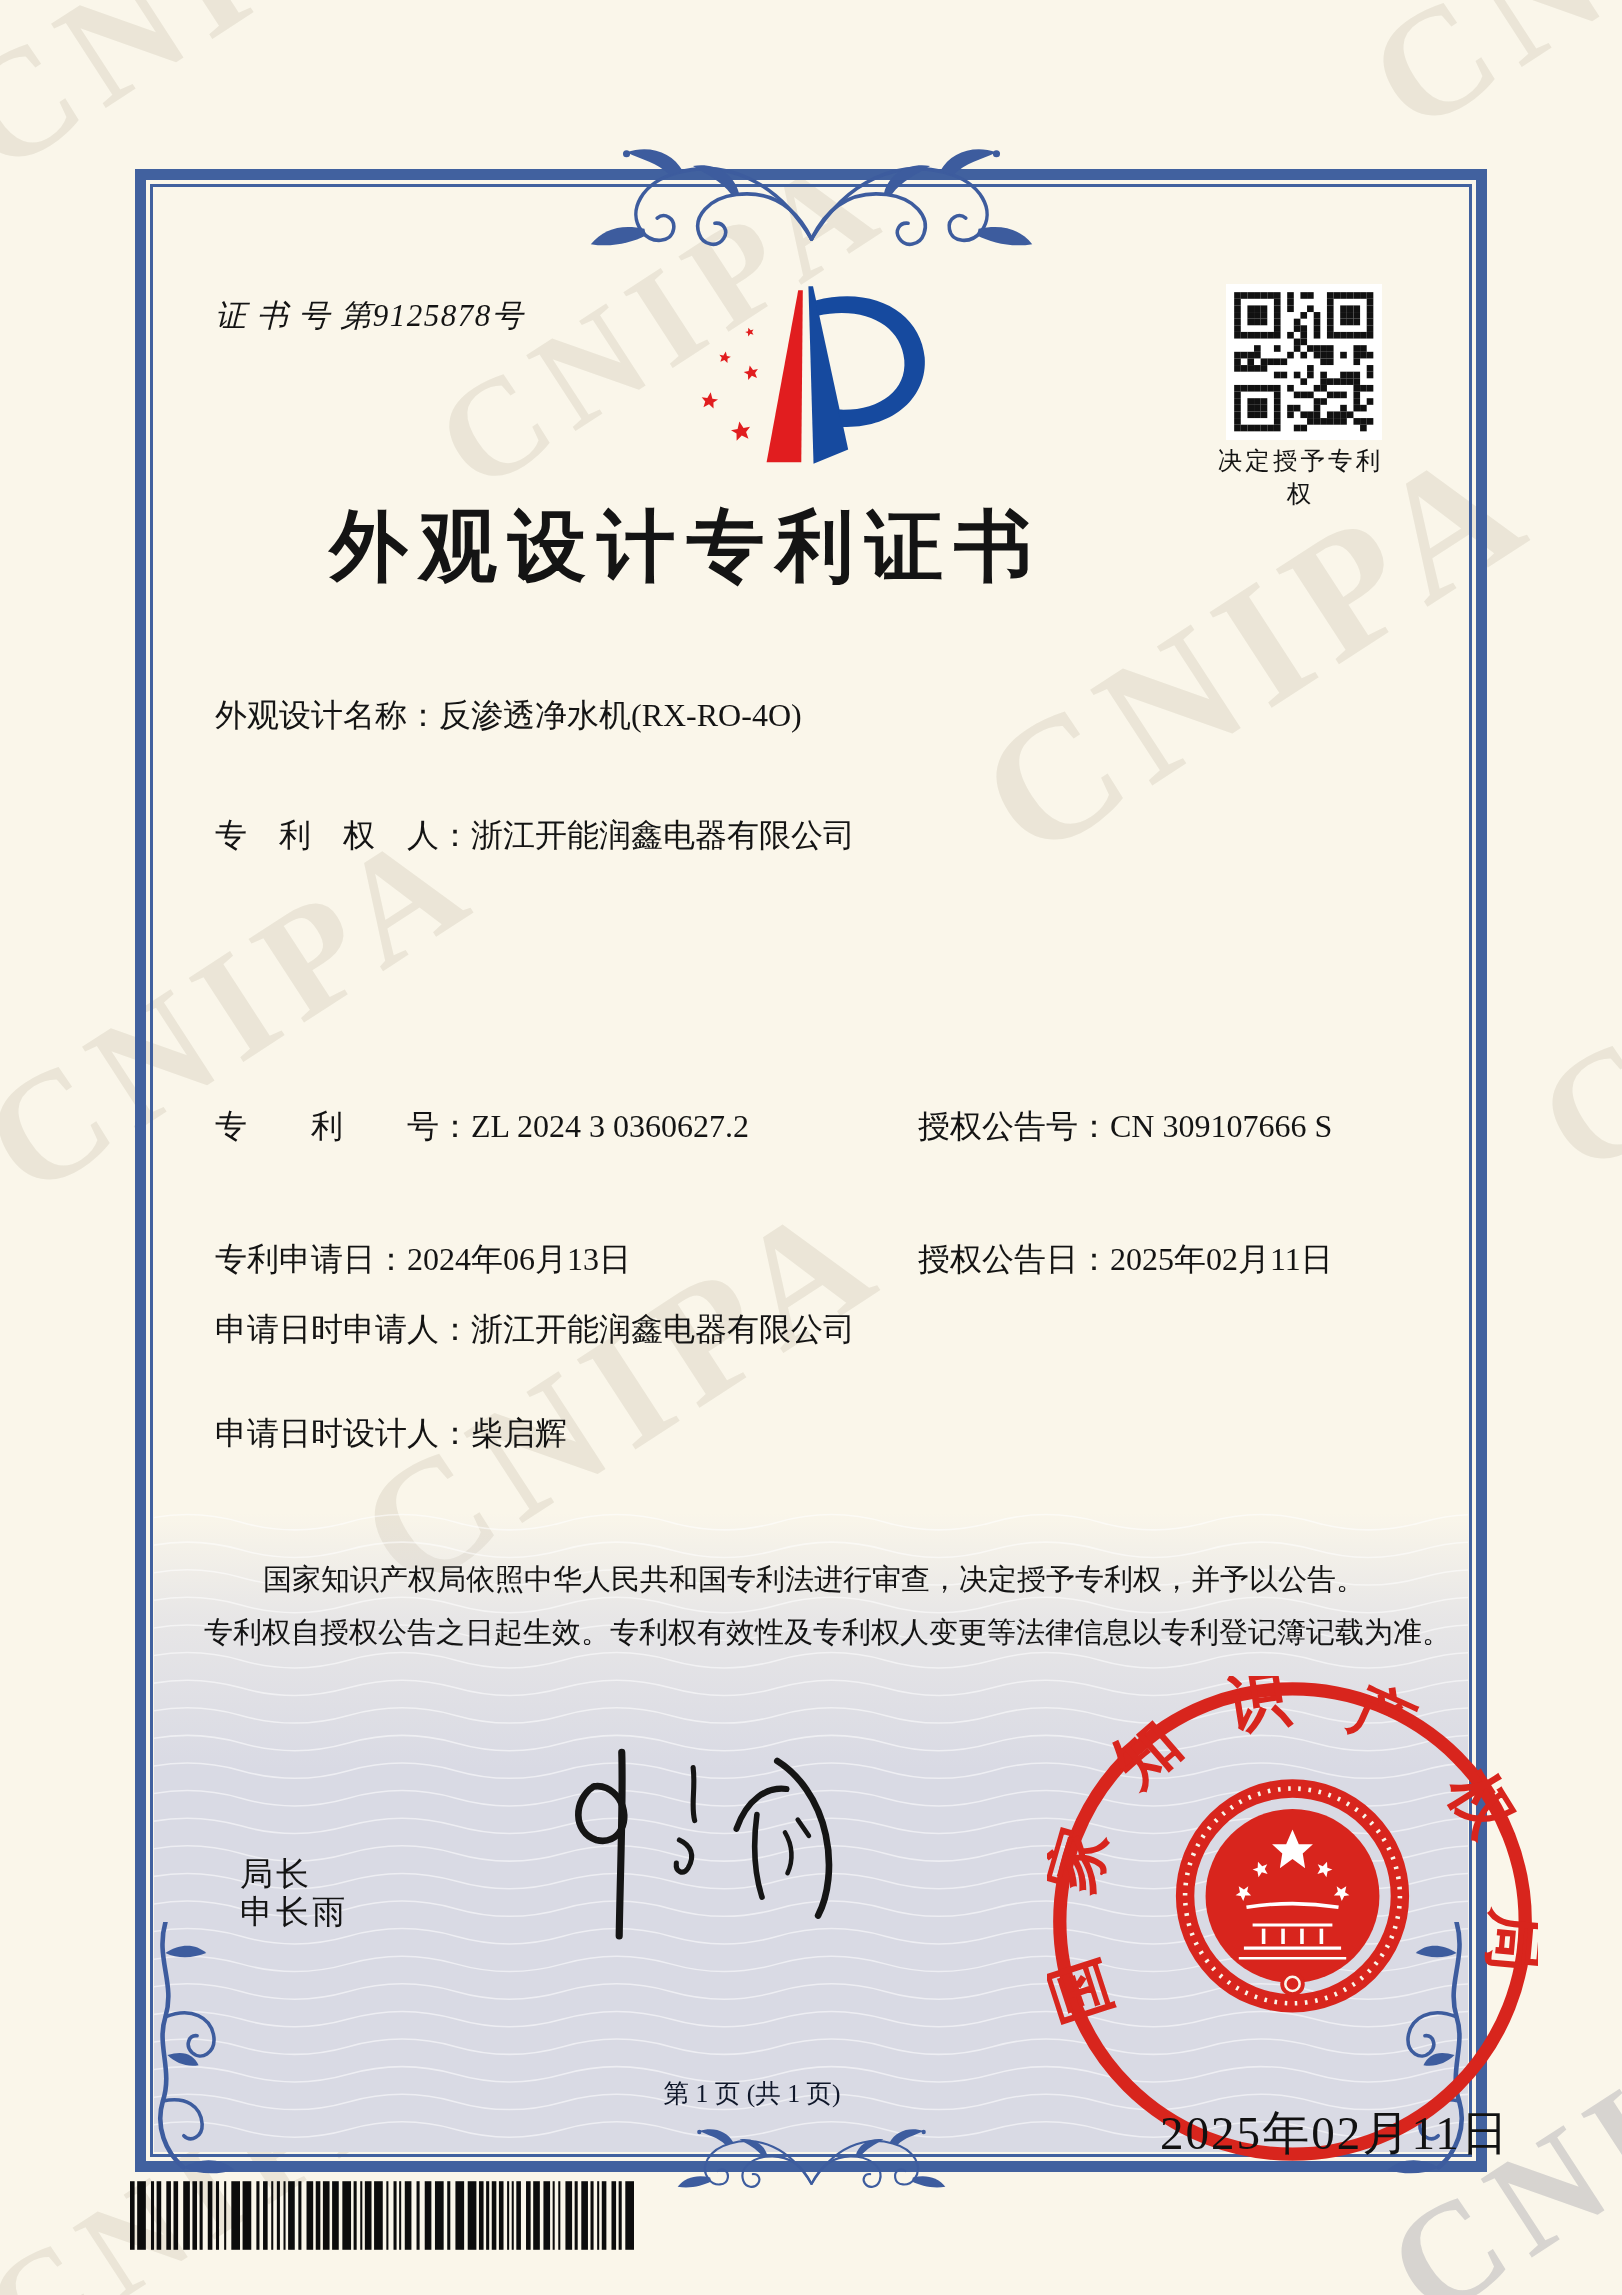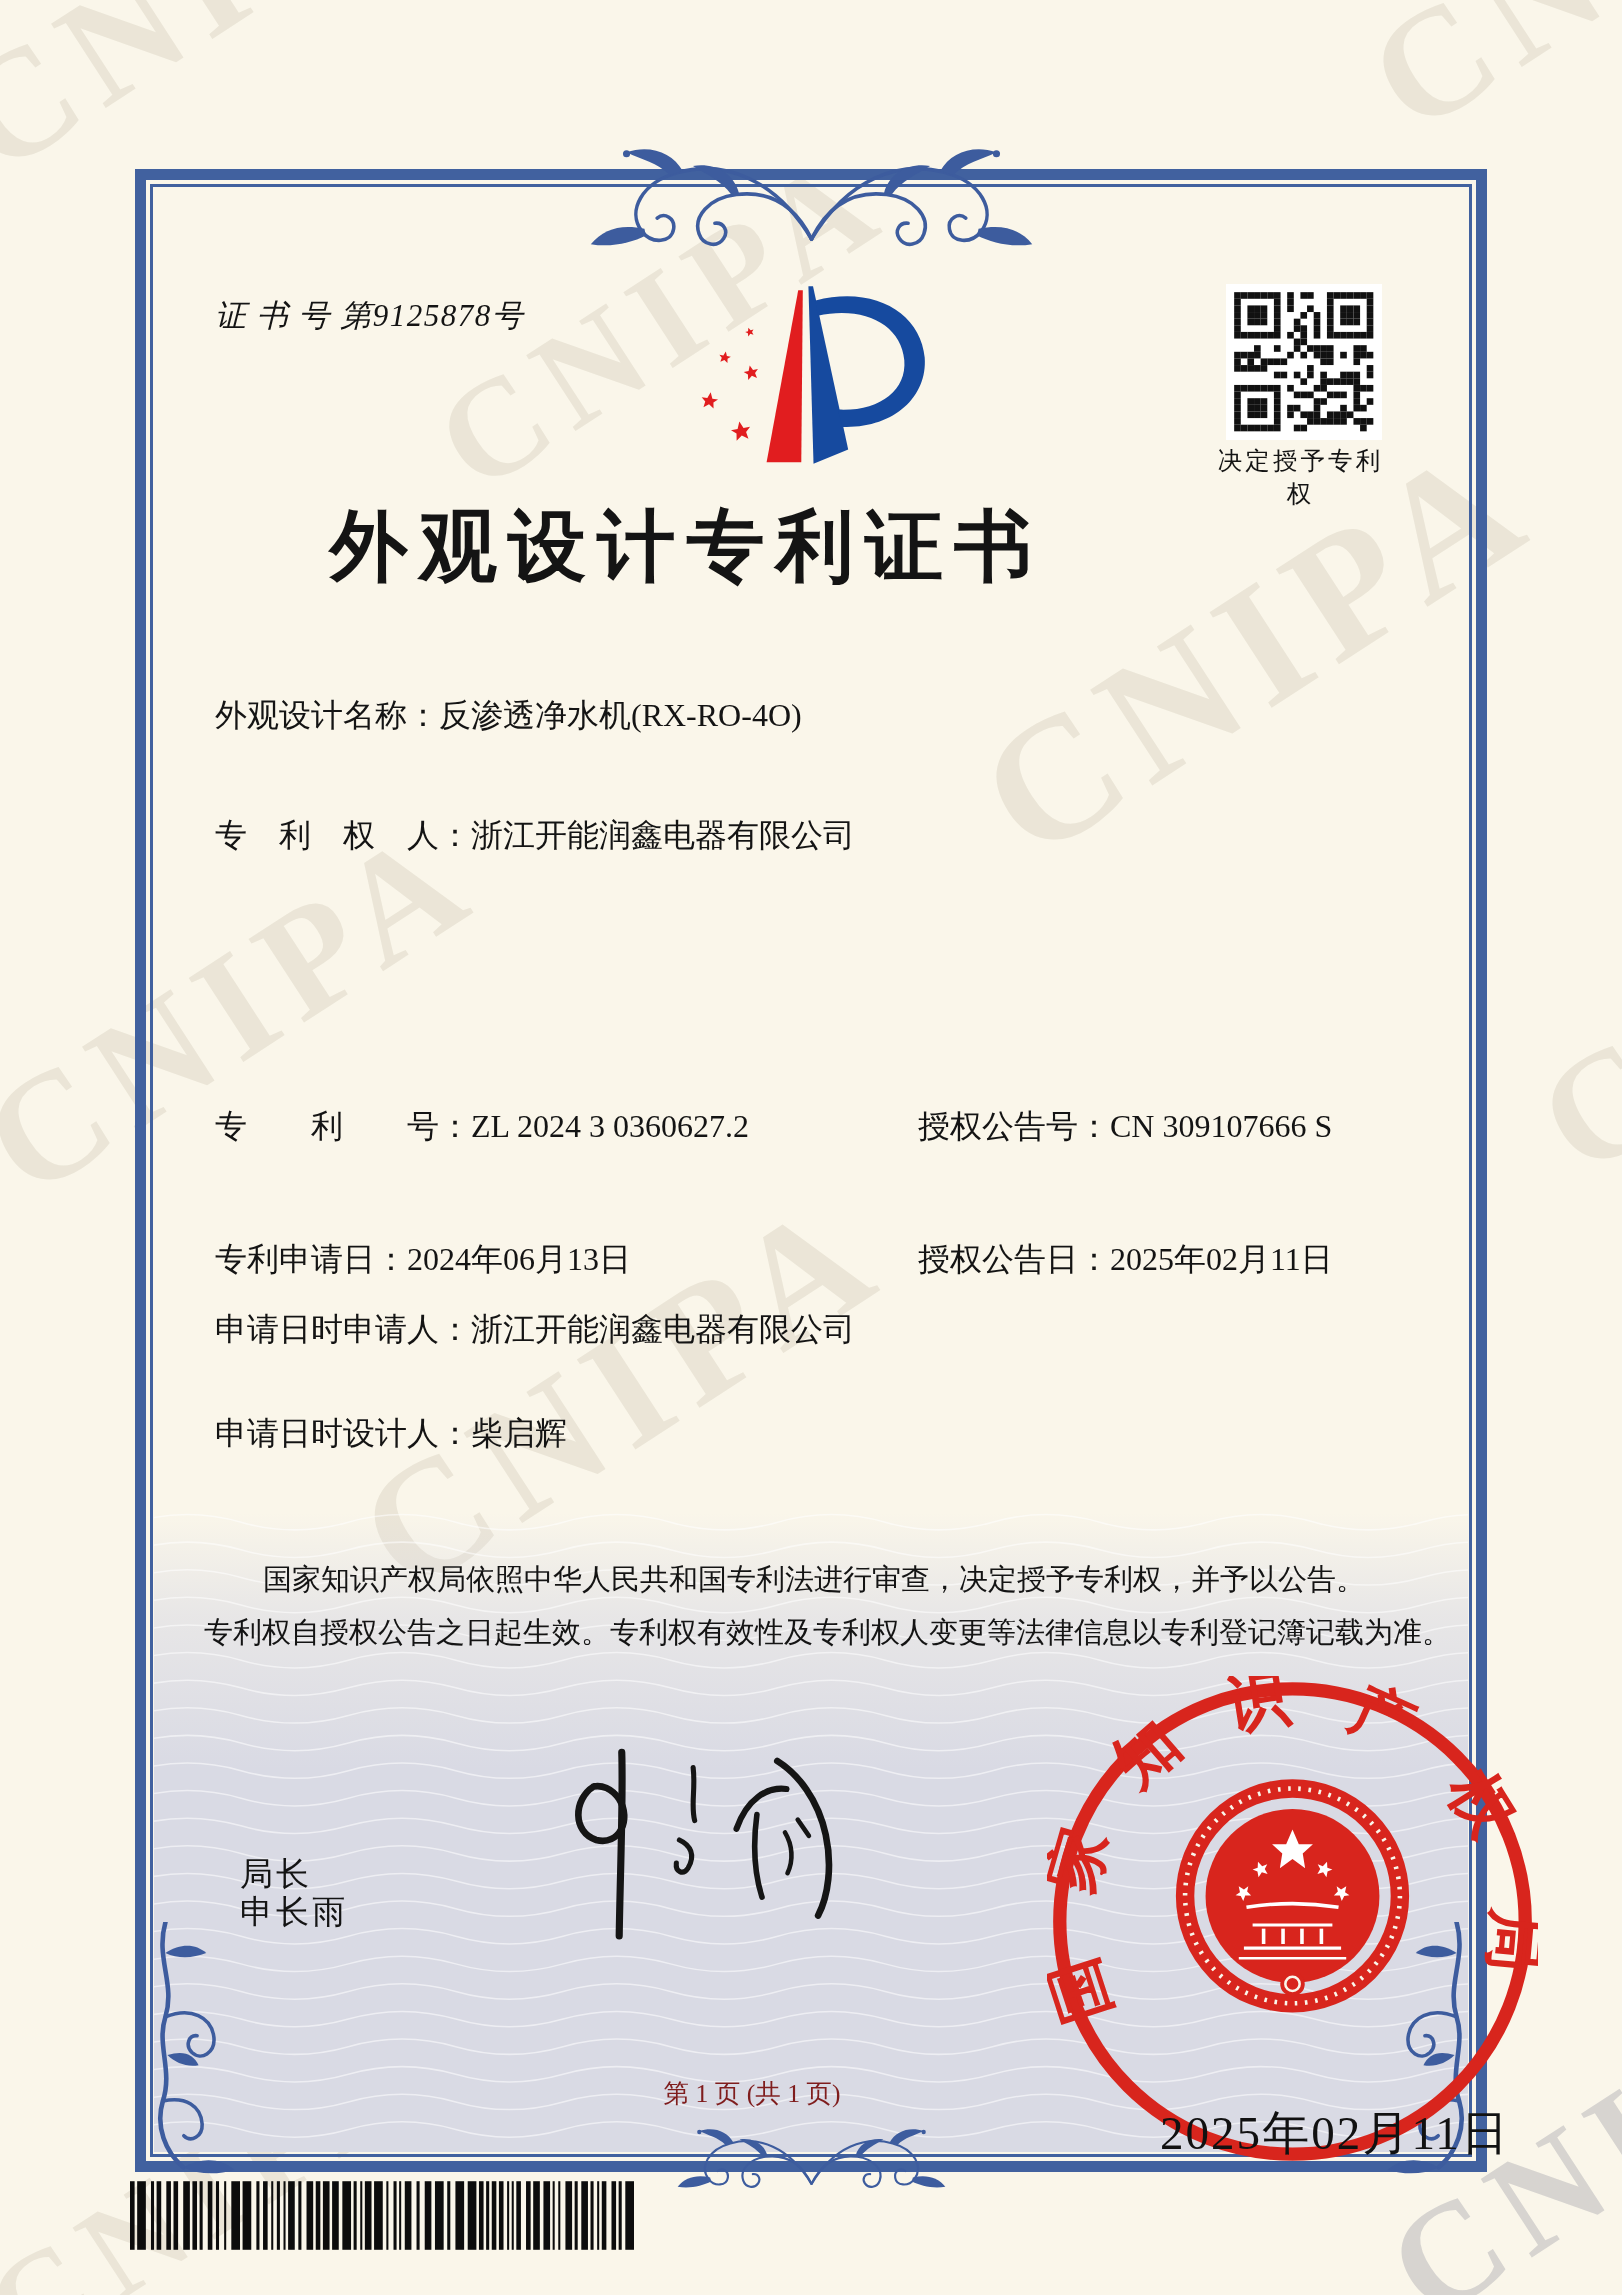--- a/index.html
+++ b/index.html
@@ -20,21 +20,21 @@
   .band svg{position:absolute;left:0;top:0;}
   
   .certno{left:215px;top:295px;font-size:31px;letter-spacing:1.5px;font-style:italic;}
   .title{left:0;top:495px;width:1373px;text-align:center;font-size:78px;font-weight:700;letter-spacing:11.2px;}
   .row{left:215px;width:1237px;font-size:32px;}
   .row .lbl{white-space:pre;}
   .col2{position:absolute;left:703px;top:0;white-space:pre;}
   .stmt{left:204px;font-size:29px;white-space:nowrap;}
   .signer{left:240px;font-size:33px;letter-spacing:3.1px;}
   .qrcaption{left:1211px;top:444px;width:179px;text-align:center;font-size:24.5px;letter-spacing:3.1px;}
-  .footerpg{left:394px;top:2076px;width:716px;text-align:center;font-size:25.6px;color:#7f1d1d;}
+  .footerpg{left:394px;top:2076px;width:716px;text-align:center;font-size:25.6px;color:#0f172a;}
 </style>
 </head>
 <body>
 
 <div class="page">
 
   <div class="wm" style="left:-77px;top:61px;font-size:153px;">CNIPA</div>
   <div class="wm" style="left:1339px;top:20.4px;font-size:153px;">CNIPA</div>
   <div class="wm" style="left:409px;top:389px;font-size:138px;">CNIPA</div>
   <div class="wm" style="left:946px;top:731px;font-size:174px;">CNIPA</div>

